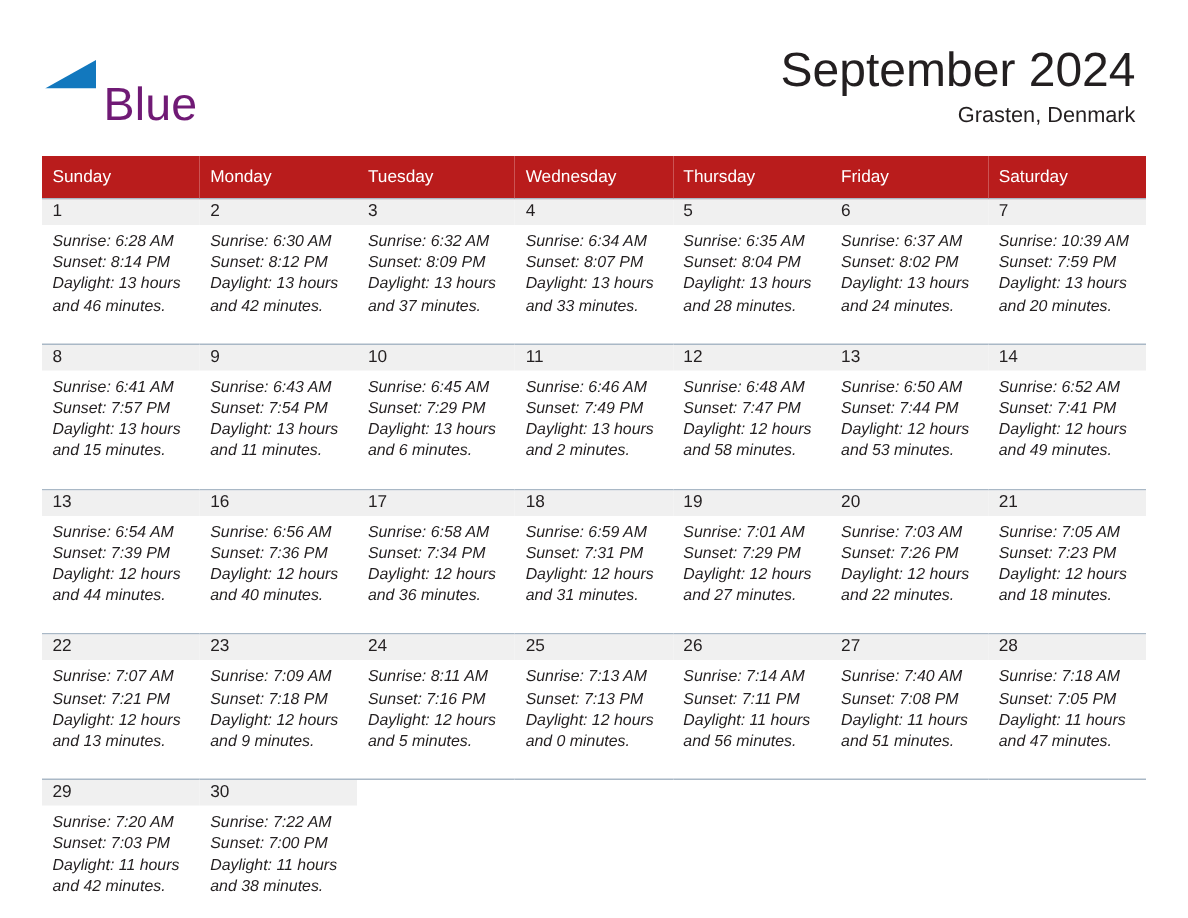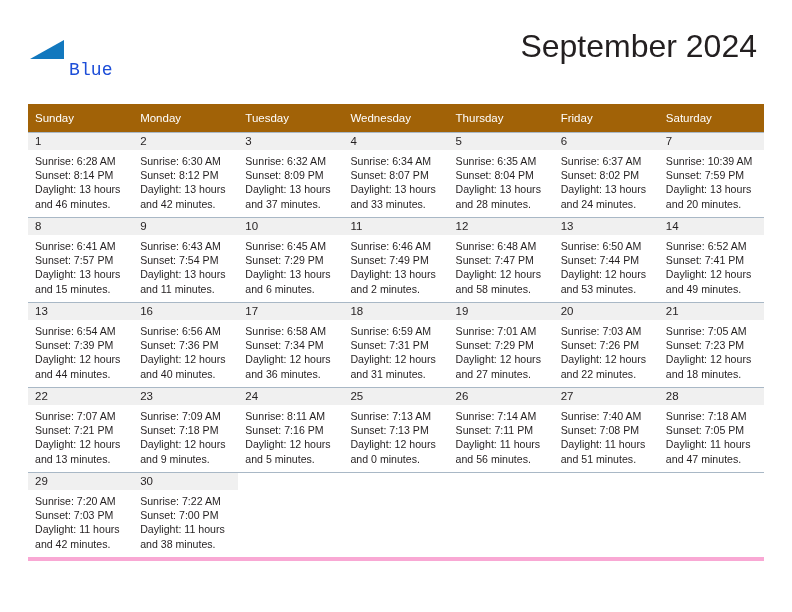--- a/index.html
+++ b/index.html
@@ -56,24 +56,23 @@
     margin-top: 4px;
   }
   .logo-row2 {
     position: relative;
     margin-top: -5px;
     padding-left: 36px;
     height: 26px;
     line-height: 26px;
   }
   .logo-blue {
-    font-size: 18px;
-    color: #1d4ed8;
+    font-size: 31px;
+    color: #701a75;
     letter-spacing: 0.1px;
-    font-family: Liberation Mono, monospace;
   }
 
   .title-block {
     position: absolute;
     right: 35px;
     top: 30px;
     text-align: right;
   }
   .month-title {
     font-size: 32px;
@@ -92,21 +91,21 @@
   
   .calendar {
     position: absolute;
     left: 28px;
     top: 104px;
     width: 736px;
     border-collapse: collapse;
     table-layout: fixed;
   }
   .calendar th {
-    background: #a16207;
+    background: #b91c1c;
     color: #ffffff;
     font-size: 11.5px;
     font-weight: normal;
     text-align: left;
     padding: 5px 0 5px 7px;
     height: 18px;
     border: none;
     margin-top: 40px;
   }
   .calendar td {
@@ -125,24 +124,25 @@
     height: 17px;
     line-height: 17px;
     padding-left: 7px;
     font-size: 11.5px;
     color: #231f20;
   }
   .daynum-band.empty {
     background: #ffffff;
   }
   .cell-body {
-    padding: 4px 5px 6px 7px;
+    padding: 4px 5px 18px 7px;
     font-size: 10.6px;
     line-height: 14.2px;
     color: #231f20;
+    font-style: italic;
   }
   .cell-body div {
     white-space: nowrap;
   }
   tr.week-row td.empty-cell .cell-inner {
     min-height: 84px;
   }
   .calendar tbody tr:last-child td {
     border-bottom: 4px solid #f9a8d4;
   }
@@ -160,20 +160,21 @@
               <polygon points="0,19 34,19 34,0" fill="#1278be"></polygon>
             </svg></span>
       </div>
       <div class="logo-row2">
         <span class="logo-blue">Blue</span>
       </div>
     </div>
 
     <div class="title-block">
       <div class="month-title">September 2024</div>
+      <div class="location">Grasten, Denmark</div>
     </div>
 
   </div>
 
   <table class="calendar">
     <thead>
       <tr>
         <th>Sunday</th>
         <th>Monday</th>
         <th>Tuesday</th>

